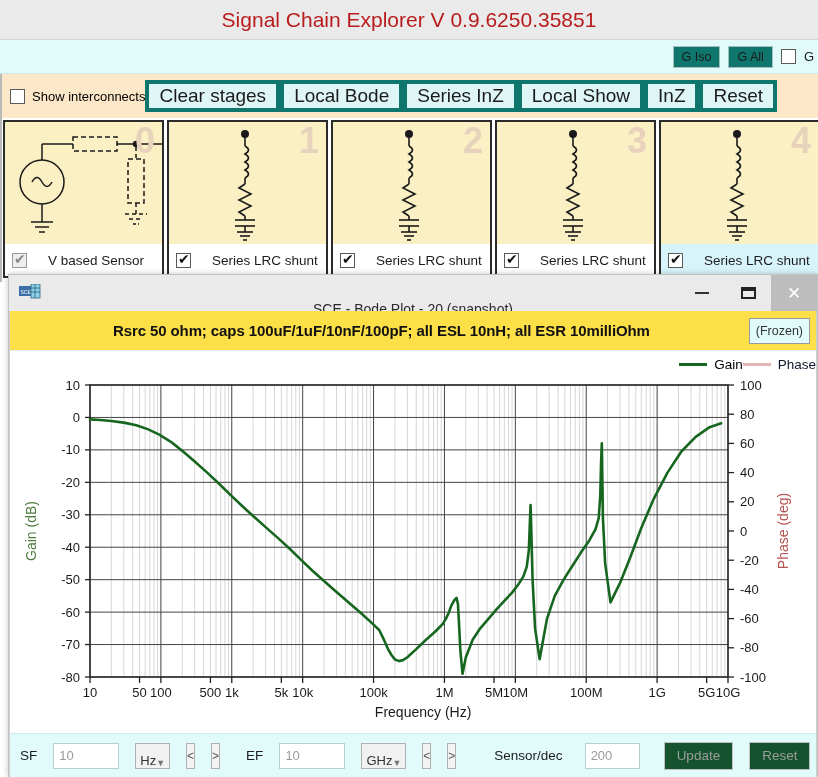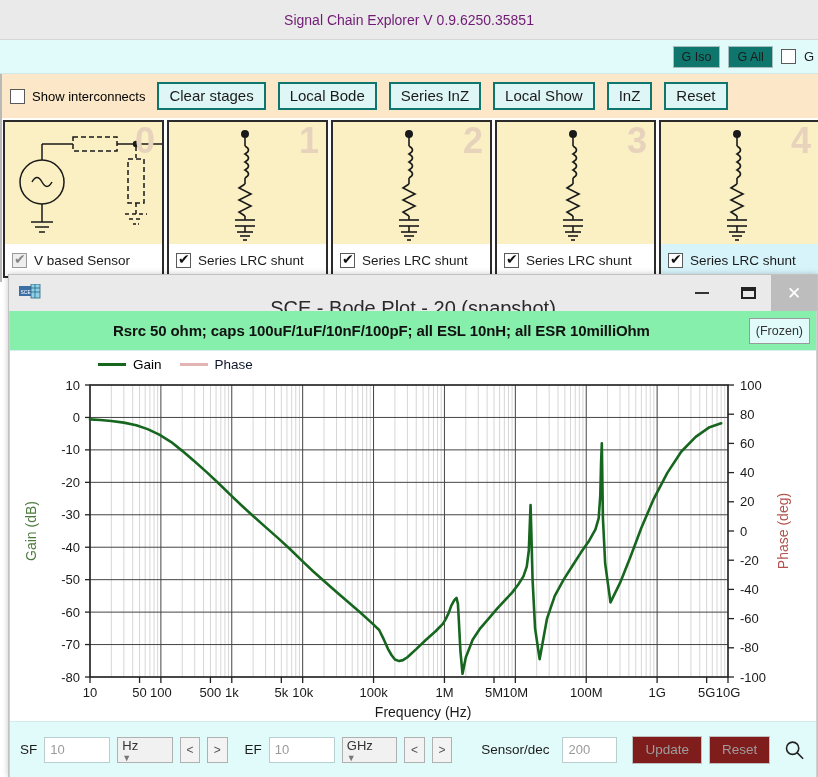--- a/index.html
+++ b/index.html
@@ -14,21 +14,21 @@
   }
 
   
   #app { position:absolute; left:0; top:0; width:818px; height:777px; background:#ffffff; }
 
   .app-titlebar {
     height:40px; background:#eaeaea;
     display:flex; align-items:center; justify-content:center;
     border-bottom:1px solid #d6d6d6;
   }
-  .app-title { font-size:14px; color:#701a75; }
+  .app-title { font-size:21px; color:#b91c1c; }
 
   .ribbon {
     height:34px; background:#e1fbfb;
     display:flex; align-items:center; justify-content:flex-end;
     padding-right:4px; gap:8px;
     border-bottom:1px solid #cfe9e9;
   }
   .btn {
     background:#dff6f6; border:1px solid #9fb7b7; color:#1b1b1b;
     font-size:12.5px; padding:2px 7px; cursor:pointer; line-height:16px;
@@ -42,26 +42,26 @@
   .cbox.checked::after {
     content:"✔"; position:absolute; left:1px; top:-3px;
     font-size:14px; color:#111; line-height:16px;
   }
   .cbox.checked.dim { background:#eeeeee; border-color:#9a9a9a; }
   .cbox.checked.dim::after { color:#888; }
   .clip-label { color:#1b1b1b; font-size:13px; }
 
   .toolbar {
     height:44px; background:#fce8c8;
-    display:flex; align-items:center; gap:12px;
+    display:flex; align-items:center; 
     padding:0 8px;
     border-left:2px solid #b9b9b9;
   }
   .toolbar .tb-check { display:flex; align-items:center; gap:7px; }
-  .toolbar .btn { background:#dff6f6; border:2px solid #0f766e; padding:4px 10px; font-size:15px; }
+  .toolbar .btn { background:#dff6f6; border:4px solid #0f766e; padding:4px 10px; font-size:19px; }
 
   
   .stage-strip {
     position:relative;
     height:164px; display:flex; gap:0;
     border-left:2px solid #b9b9b9;
     background:#ffffff;
   }
   .stage {
     width:161px; height:158px; margin-top:2px;
@@ -74,95 +74,95 @@
   .stage .art {
     height:122px; background:#faf0c4; position:relative;
   }
   .stage.selected .art { background:#faf0c4; }
   .stage .idx {
     position:absolute; right:7px; top:-2px;
     font-size:36px; font-weight:bold; color:#e7d2bb;
     font-family:"Liberation Sans", sans-serif;
   }
   .stage .foot {
-    height:32px; display:flex; align-items:center; gap:7px; padding-left:7px;
+    height:32px; display:flex; align-items:center; gap:21px; padding-left:7px;
     font-size:13.5px; color:#1b1b1b;
   }
   .stage.selected .foot { background:#d8f4fb; }
   .stage svg { position:absolute; left:0; top:0; }
 
   
   #bode {
     position:absolute; left:8px; top:274px; width:810px; height:503px;
     background:#f0f0f0; border:1px solid #c2c2c2;
     box-shadow:0 0 6px rgba(0,0,0,.22);
   }
   .bode-titlebar {
     height:36px; background:#eaeaea; display:flex; align-items:center;
     position:relative;
   }
   .bode-ico { width:22px; height:18px; margin-left:10px; flex:none; }
   .bode-title {
     position:absolute; left:0; right:0; text-align:center;
-    font-size:20px; color:#2a2a2a; pointer-events:none;margin-top:31px;
+    font-size:14px; color:#2a2a2a; pointer-events:none;margin-top:31px;
   }
   .wbtns { margin-left:auto; display:flex; height:36px; }
   .wbtn { width:46px; height:36px; display:flex; align-items:center; justify-content:center; cursor:pointer; }
   .wbtn.close { background:#bdbdbd; color:#fff; font-size:17px; }
   .wbtn .min { width:14px; height:2px; background:#333; }
   .wbtn .max { width:15px; height:12px; border:2px solid #222; border-top-width:4px; }
 
   .bode-body { position:relative; height:467px; background:#ffffff;
                border:1px solid #cfcfcf; border-top:none; }
 
   .caption-bar {
-    height:40px; background:#86efac; display:flex; align-items:center;
+    height:40px; background:#fde047; display:flex; align-items:center;
     border-bottom:1px solid #d9efef; padding:0 4px;
   }
   .caption-txt {
     flex:1; text-align:center; font-size:15px; font-weight:bold; color:#111;
     letter-spacing:-.1px;
   }
   .frozen-btn {
     border:1px solid #9a9a9a; background:#e1fbfb; color:#333;
     font-size:12.5px; padding:5px 6px; margin-right:2px; cursor:pointer;
   }
 
-  .legend { height:26px; display:flex; align-items:center; gap:18px; padding-left:88px; }
+  .legend { height:26px; display:flex; align-items:center; padding-left:88px;justify-content:flex-end; }
   .leg { display:flex; align-items:center; gap:7px; font-size:13.5px; }
   .leg .swatch { width:28px; height:3px; display:inline-block; }
   .leg.off .lbl { color:#0f172a; }
 
   .plotwrap { position:relative; height:auto; }
 
   .bottom-bar {
-    position:absolute; left:0; bottom:0; width:100%; height:56px;
-    background:#e1fbfb; display:flex; align-items:center; gap:7px; padding:0 10px;
+    position:absolute; left:0; bottom:0; width:100%; height:44px;
+    background:#e1fbfb; display:flex; align-items:center; gap:16px; padding:0 10px;
     border-top:1px solid #d2ecec;
   }
   .bb-lbl { font-size:13.5px; color:#1b1b1b; }
   .bb-input {
     width:66px; height:26px; border:1px solid #b9cfcf; background:#fff;
     font-size:13px; color:#9a9a9a; padding:0 5px;
     font-family:"Liberation Sans", sans-serif;
   }
   .bb-select {
     width:62px; height:26px; border:1px solid #b0b0b0; background:#f1f1f1;
-    font-size:13px; color:#333; display:flex; align-items:flex-start;
-    padding:0 4px; position:relative; cursor:pointer;flex-direction:column;
+    font-size:13px; color:#333; display:flex; align-items:flex-end;
+    padding:0 4px; position:relative; cursor:pointer;
   }
   .bb-select .cv { flex:1; }
   .bb-select .chev { font-size:9px; color:#777; }
   .sbtn {
     width:23px; height:26px; border:1px solid #b0b0b0; background:#f3f3f3;
     font-size:12px; color:#555; display:flex; align-items:center; justify-content:center;
     cursor:pointer;
   }
   .gbtn {
-    height:28px; border:1px solid #c0c0c0; background:#7f1d1d; color:#9d9d9d;
+    height:28px; border:1px solid #c0c0c0; background:#14532d; color:#9d9d9d;
     font-size:13.5px; padding:0 12px; cursor:pointer;
   }
   .bands-input { width:55px; color:#9a9a9a;margin-left:6px; }
   .search-ico { margin-left:6px; cursor:pointer; }
 </style>
 </head>
 <body>
 
 <div id="app">
 

